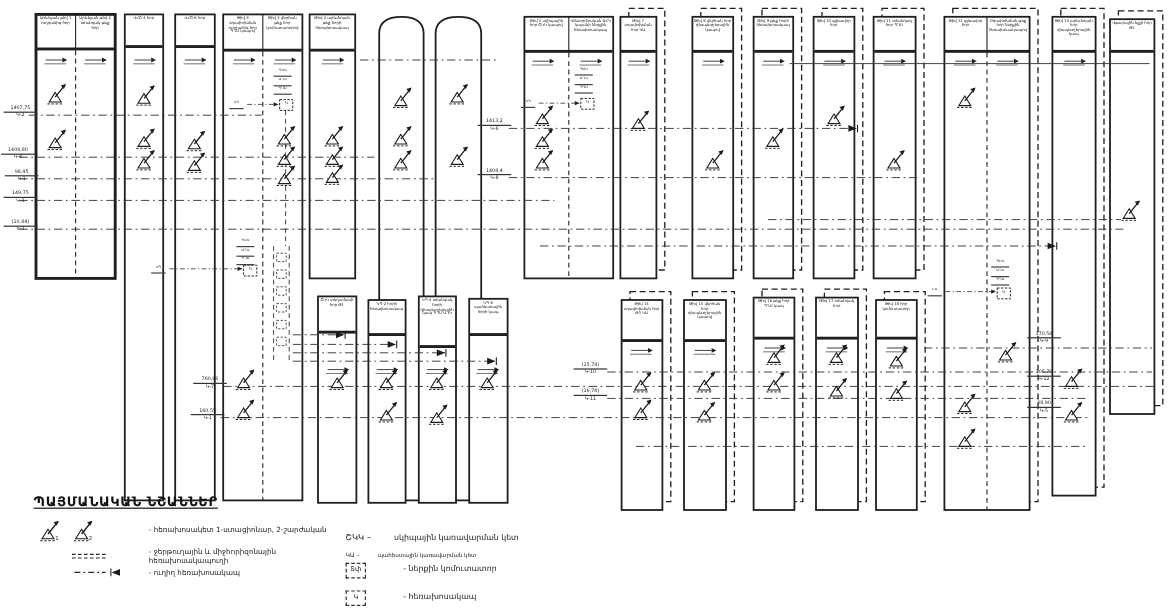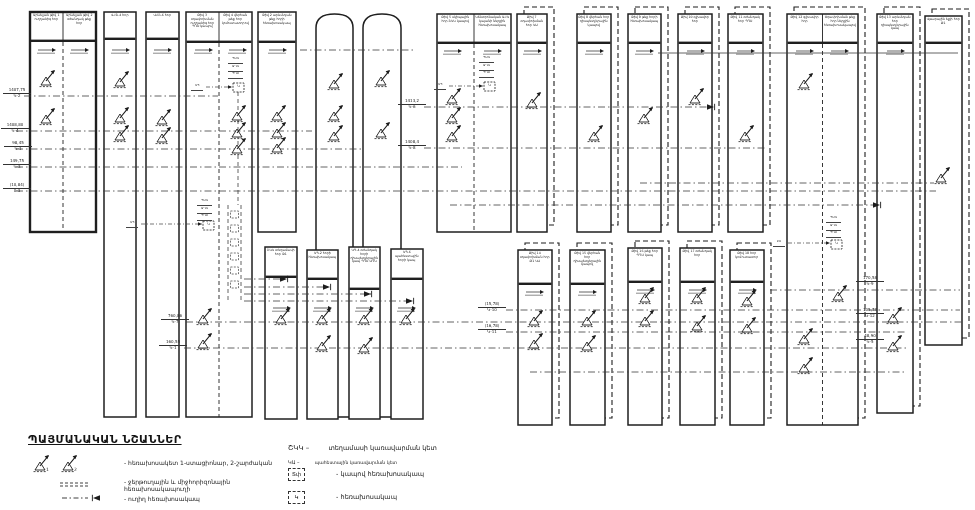--- a/index.html
+++ b/index.html
@@ -8,21 +8,21 @@
   #dsvg{position:absolute;left:0;top:0;}
   #labels{position:absolute;left:0;top:0;width:975px;height:510px;pointer-events:none;}
   .hdr{position:absolute;font-size:3.2px;line-height:1.18;text-align:center;color:#161616;
        overflow:hidden;box-sizing:border-box;padding:1px 0.5px;word-break:break-word;}
   .lvl{position:absolute;width:28px;text-align:center;font-size:4px;line-height:1.15;color:#222;}
   .lvl .v{display:block;border-bottom:0.5px solid #333;}
   .lvl .c{display:block;}
   .stk{position:absolute;font-size:3px;line-height:1;color:#161616;border-bottom:0.5px solid #444;
        text-align:center;overflow:hidden;}
   .stkb{position:absolute;font-size:3.4px;line-height:1;color:#161616;text-align:center;}
-  #legend{position:absolute;left:28px;top:433px;width:265px;}
+  #legend{position:absolute;left:28px;top:412px;width:265px;}
   .lg-title{font-size:11px;font-weight:bold;letter-spacing:0.5px;text-decoration:underline;
             color:#141414;margin-bottom:4px;}
   .lg-row{position:absolute;left:0;display:flex;align-items:center;}
   .lg-sym{width:96px;flex:0 0 96px;}
   .lg-lab{font-size:6px;color:#1a1a1a;}
   #legend-r{position:absolute;left:288px;top:435px;width:260px;}
   .lr-row{position:absolute;left:0;white-space:nowrap;}
   .lr-abbr{font-size:7px;color:#161616;}
   .lr-lab{font-size:6.5px;color:#1a1a1a;margin-left:14px;}
   .lr-small .lr-abbr{font-size:5px;}
@@ -438,29 +438,29 @@
         <line x1="34" y1="5" x2="60" y2="5" stroke="#2a2a2a" stroke-width="0.9" stroke-dasharray="5 2.5 1.5 2.5"></line>
         <use href="#ph-sym" transform="translate(65,5) scale(-1,1)"></use>
       </svg>
       <span class="lg-lab">- ուղիղ հեռախոսակապ</span>
     </div>
   </div>
 
   <div id="legend-r">
     <div class="lr-row" style="top:0px;">
       <span class="lr-abbr">ՇԿԿ –</span>
-      <span class="lr-lab">տեղամասի կառավարման կետ</span>
+      <span class="lr-lab">սկիպային կառավարման կետ</span>
     </div>
     <div class="lr-row lr-small" style="top:14px;">
       <span class="lr-abbr">ԿԱ –</span>
       <span class="lr-lab">պահեստային կառավարման կետ</span>
     </div>
     <div class="lr-row" style="top:26px;">
       <span class="lr-box">Տփ</span>
-      <span class="lr-boxlab">- կապով հեռախոսակապ</span>
+      <span class="lr-boxlab">- ներքին կոմուտատոր</span>
     </div>
     <div class="lr-row" style="top:49px;">
       <span class="lr-box">Կ</span>
       <span class="lr-boxlab">- հեռախոսակապ</span>
     </div>
   </div>
 
 </div>
 
 </body></html>

